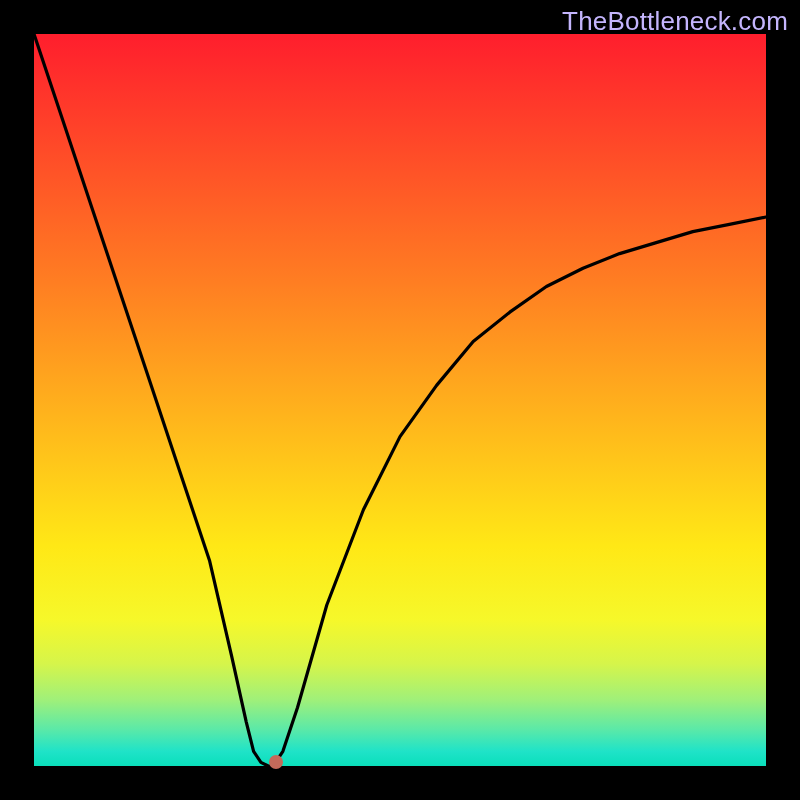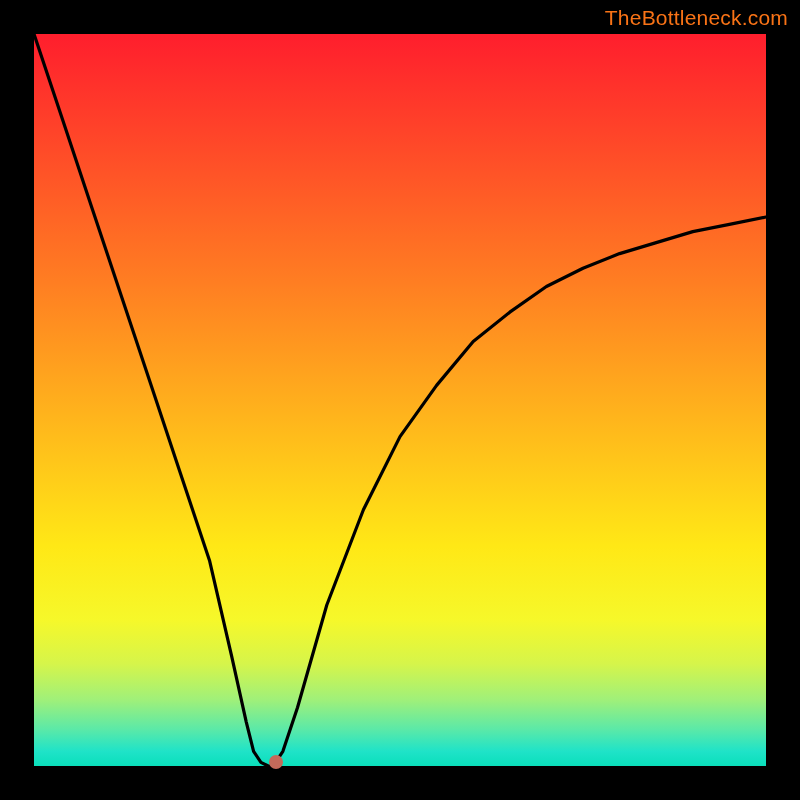--- a/index.html
+++ b/index.html
@@ -40,22 +40,22 @@
       #9ff07a 91%,
       #5be9a8 95%,
       #1fe3c8 98%,
       #0adfbb 100%
     );
   }
   .attrib {
     position: absolute;
     top: 6px;
     right: 12px;
-    color: #f97316;
-    font-size: 21px;
+    color: #c4b5fd;
+    font-size: 26px;
     font-weight: 400;
     letter-spacing: 0.2px;
   }
   svg.curve {
     position: absolute;
     left: 34px;
     top: 34px;
     width: 732px;
     height: 732px;
     overflow: visible;

